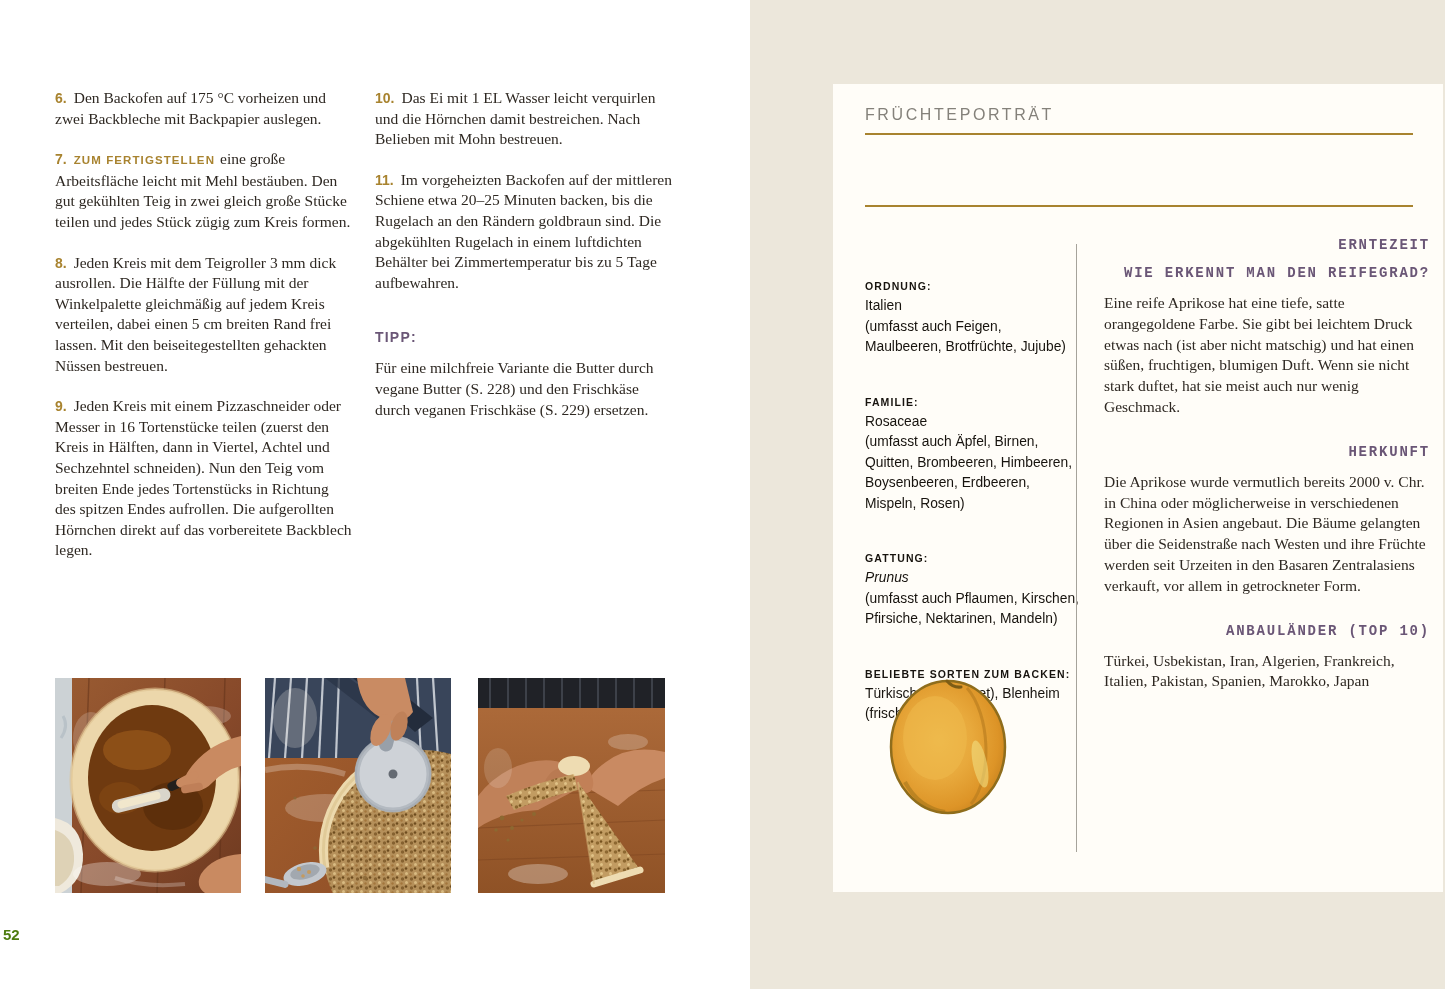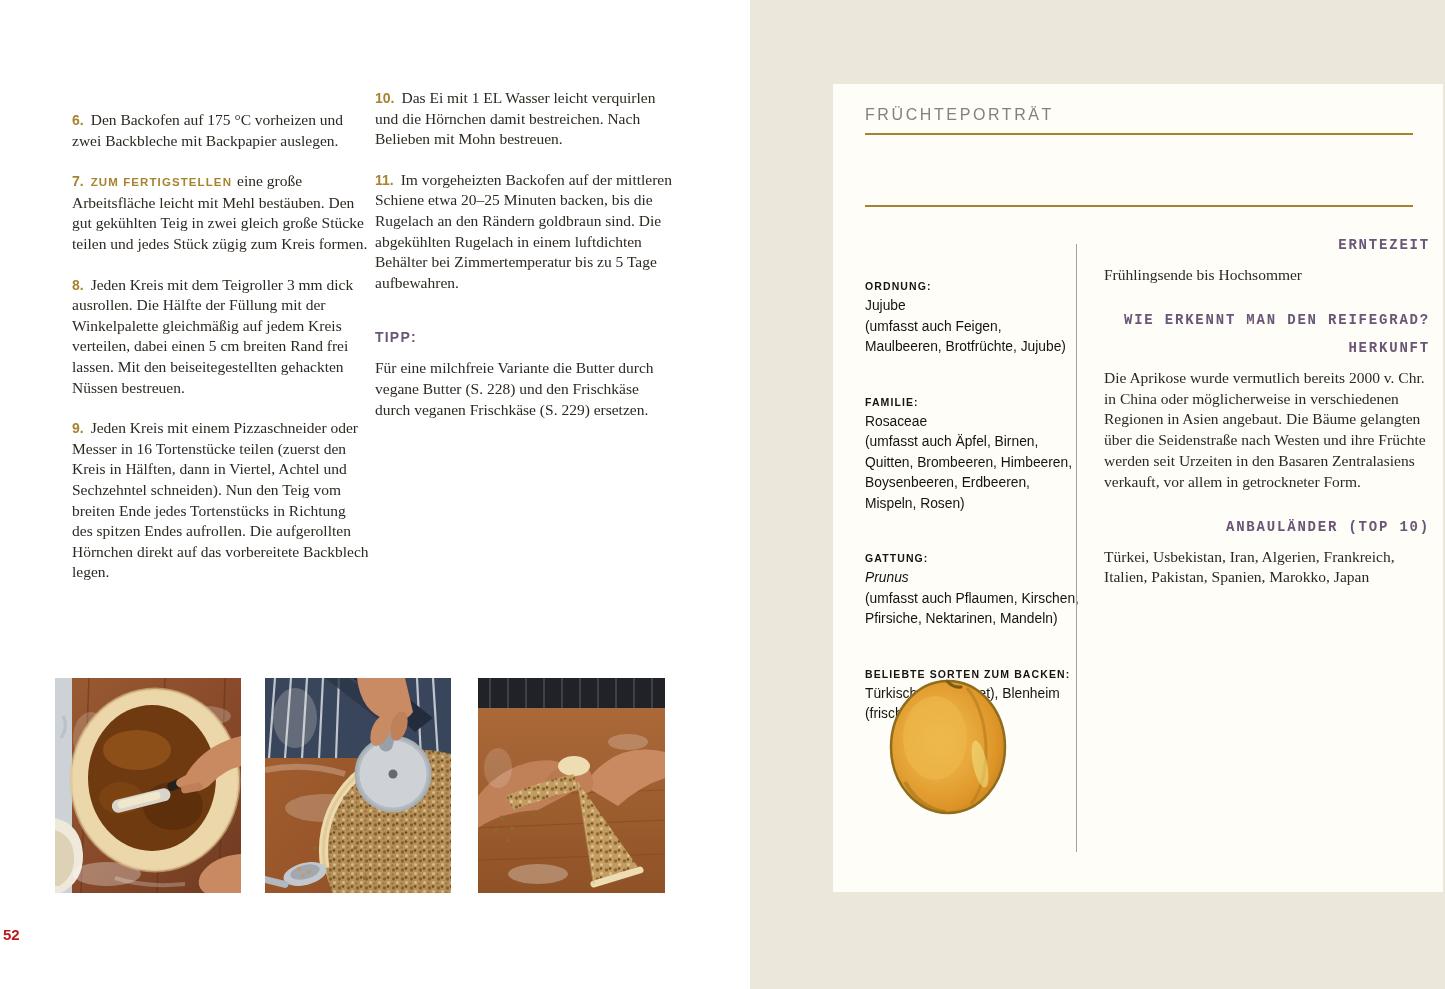--- a/index.html
+++ b/index.html
@@ -4,33 +4,33 @@
 <style>
   html,body{margin:0;padding:0;}
   body{
     width:1445px;height:989px;position:relative;overflow:hidden;
     background:#ffffff;
     font-family:"Liberation Serif", serif;
     color:#2e2822;
   }
   
   .col{position:absolute;top:88px;width:298px;}
-  .col1{left:72px;margin-top:22px;}
+  .col1{left:55px;}
   .col2{left:375px;}
   .step{font-size:15.5px;line-height:20.6px;margin:0 0 20px;color:#2e2822;}
   .num{font-family:"Liberation Sans", sans-serif;font-weight:bold;color:#a8832f;font-size:14px;margin-right:7px;}
   .lead{font-family:"Liberation Sans", sans-serif;font-weight:bold;color:#a8832f;font-size:11.5px;letter-spacing:1.1px;margin-right:5px;}
   .tip{margin-top:36px;}
   .tip-label{font-family:"Liberation Sans", sans-serif;font-weight:bold;font-size:14px;letter-spacing:1.2px;color:#6a5676;margin:0 0 13px;}
   .tip p{margin:0;font-size:15.5px;line-height:20.8px;}
   .photo{position:absolute;top:678px;width:186px;height:215px;overflow:hidden;}
   .photo1{left:55px;}
   .photo2{left:265px;}
   .photo3{left:478px;width:187px;}
-  .pagenum{position:absolute;left:3px;top:926px;font-family:"Liberation Sans", sans-serif;font-weight:bold;font-size:15px;color:#b91c1c;}
+  .pagenum{position:absolute;left:3px;top:926px;font-family:"Liberation Sans", sans-serif;font-weight:bold;font-size:15px;color:#4d7c0f;}
   
   .beige{position:absolute;left:750px;top:0;width:695px;height:989px;background:#ece7db;}
   .card{position:absolute;left:833px;top:84px;width:610px;height:808px;background:#fffdf8;}
   .kicker{position:absolute;left:32px;top:22px;font-family:"Liberation Sans", sans-serif;font-size:16px;letter-spacing:2.6px;color:#84817a;}
   .rule{position:absolute;left:32px;width:548px;height:2px;background:#a8832f;}
   .rule1{top:49px;}
   .rule2{top:121px;}
   .title{position:absolute;left:30px;top:56px;margin:0;font-family:"Liberation Sans", sans-serif;font-weight:400;font-size:40px;letter-spacing:3px;color:#a8832f;}
   .facts{position:absolute;left:32px;top:158px;width:216px;font-family:"Liberation Sans", sans-serif;color:#17130e;}
   .fact{margin-bottom:15px;margin-top:38px;}
@@ -225,21 +225,21 @@
 <div class="beige"></div>
 
 <section class="card">
   <div class="kicker">FRÜCHTEPORTRÄT</div>
   <div class="rule rule1"></div>
   <div class="rule rule2"></div>
 
   <div class="facts">
     <div class="fact">
       <div class="flabel">ORDNUNG:</div>
-      <div class="fval">Jujube</div>
+      <div class="fval">Italien</div>
       <div class="fnote">(umfasst auch Feigen, Maulbeeren, Brotfrüchte, Jujube)</div>
     </div>
     <div class="fact">
       <div class="flabel">FAMILIE:</div>
       <div class="fval">Rosaceae</div>
       <div class="fnote">(umfasst auch Äpfel, Birnen, Quitten, Brombeeren, Himbeeren, Boysenbeeren, Erdbeeren, Mispeln, Rosen)</div>
     </div>
     <div class="fact">
       <div class="flabel">GATTUNG:</div>
       <div class="fval italic">Prunus</div>
@@ -268,24 +268,24 @@
       <path d="M60,9 q6,7 14,6" fill="none" stroke="#7d5c15" stroke-width="3" stroke-linecap="round"></path>
       <path d="M18,110 q14,26 40,30" fill="none" stroke="#9a6f17" stroke-width="4" opacity=".5"></path>
     </svg>
   </div>
 
   <div class="vdivider"></div>
 
   <div class="info">
     <section>
       <h2>ERNTEZEIT</h2>
-      <p>Frühlingsende bis Hochsommer</p>
     </section>
     <section>
       <h2>WIE ERKENNT MAN DEN REIFEGRAD?</h2>
+      <p>Eine reife Aprikose hat eine tiefe, satte orangegoldene Farbe. Sie gibt bei leichtem Druck etwas nach (ist aber nicht matschig) und hat einen süßen, fruchtigen, blumigen Duft. Wenn sie nicht stark duftet, hat sie meist auch nur wenig Geschmack.</p>
     </section>
     <section>
       <h2>HERKUNFT</h2>
       <p>Die Aprikose wurde vermutlich bereits 2000 v. Chr. in China oder möglicherweise in verschiedenen Regionen in Asien angebaut. Die Bäume gelangten über die Seidenstraße nach Westen und ihre Früchte werden seit Urzeiten in den Basaren Zentralasiens verkauft, vor allem in getrockneter Form.</p>
     </section>
     <section>
       <h2>ANBAULÄNDER (TOP 10)</h2>
       <p>Türkei, Usbekistan, Iran, Algerien, Frankreich, Italien, Pakistan, Spanien, Marokko, Japan</p>
     </section>
   </div>

